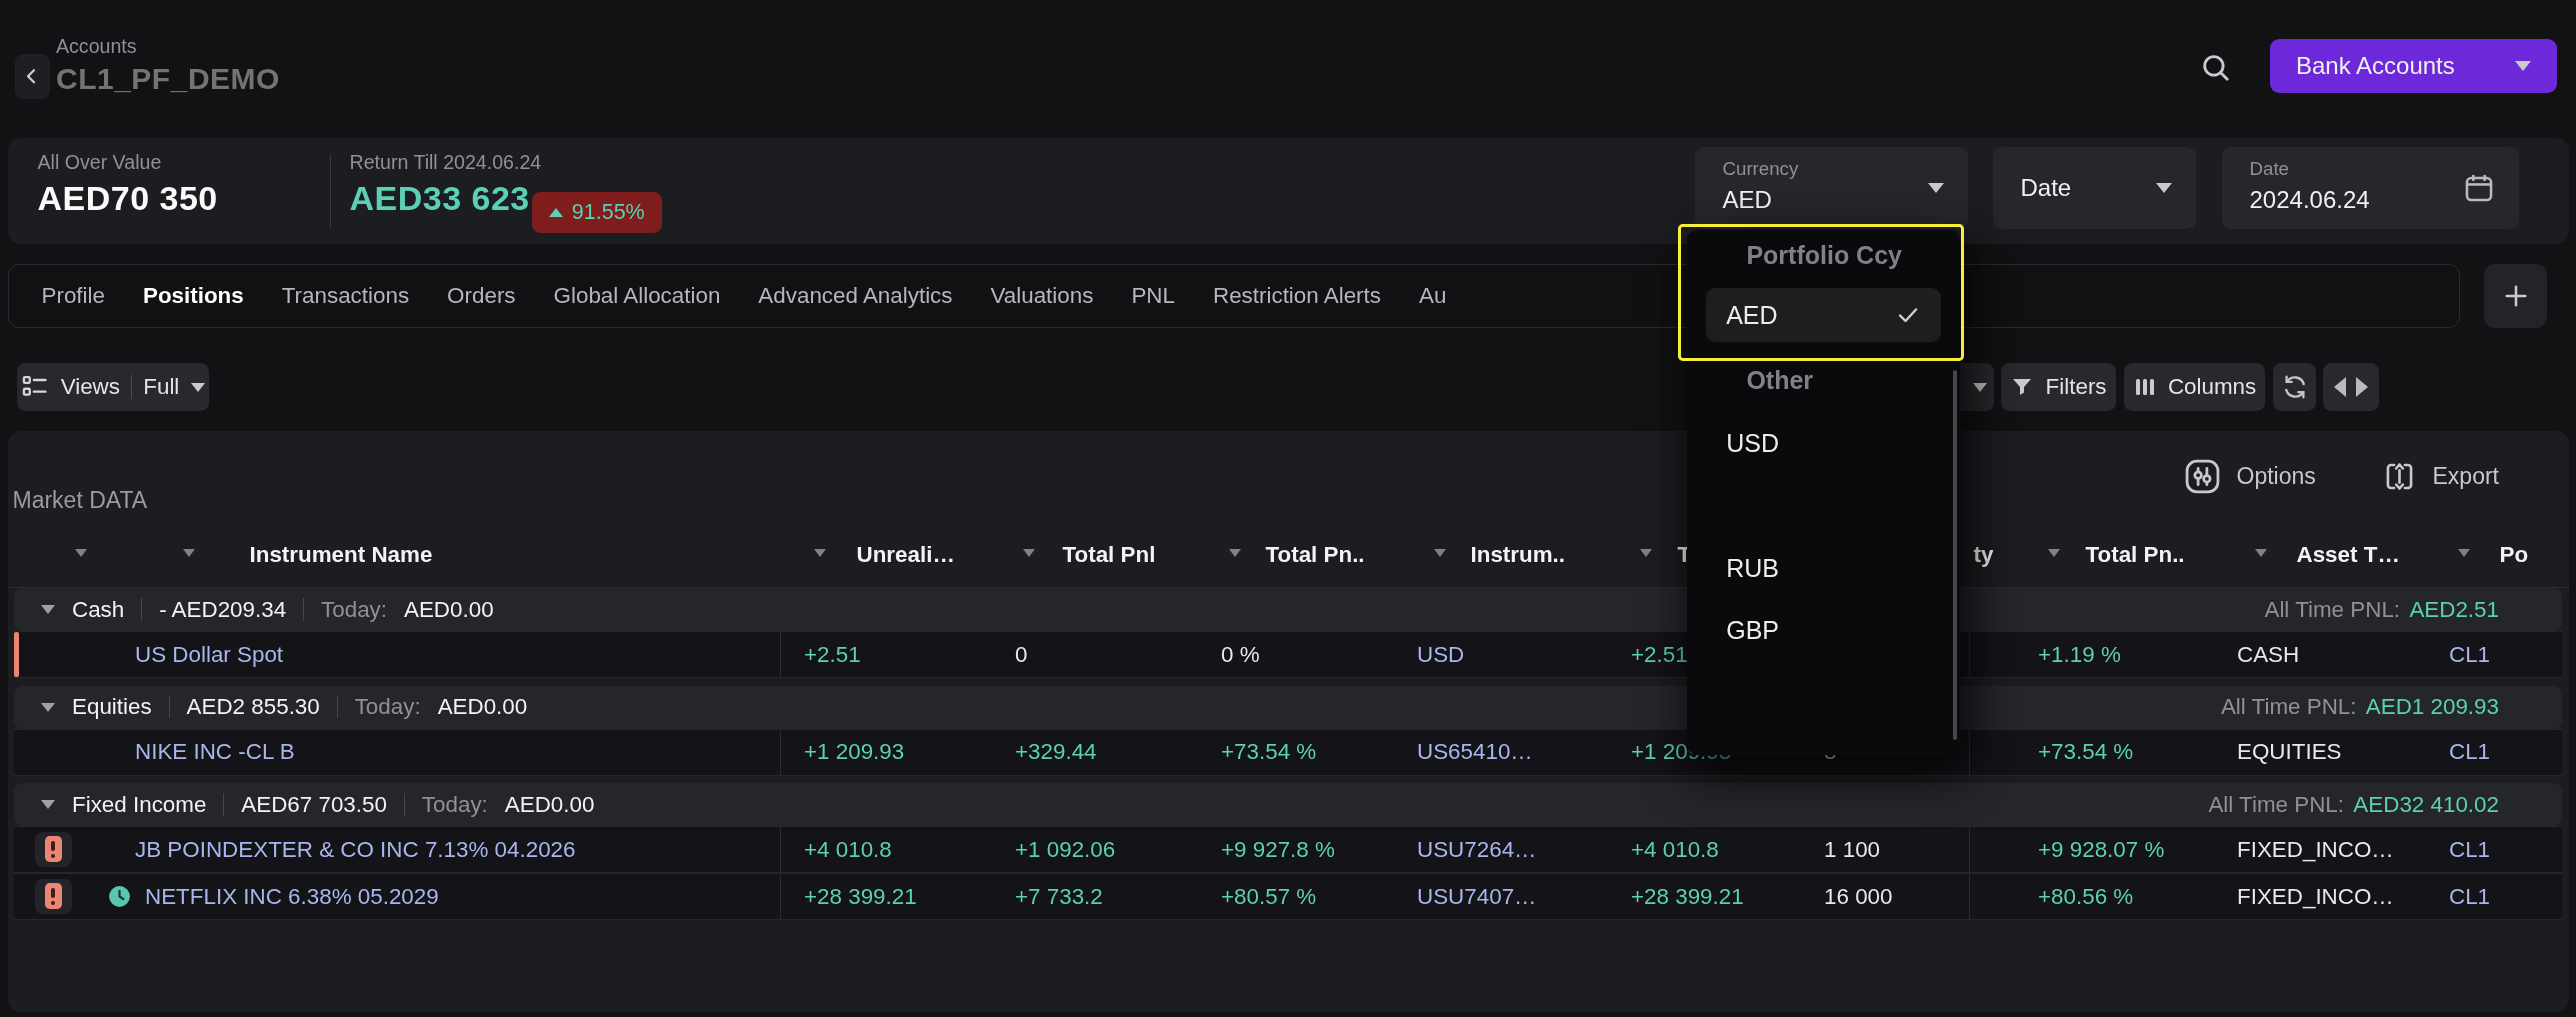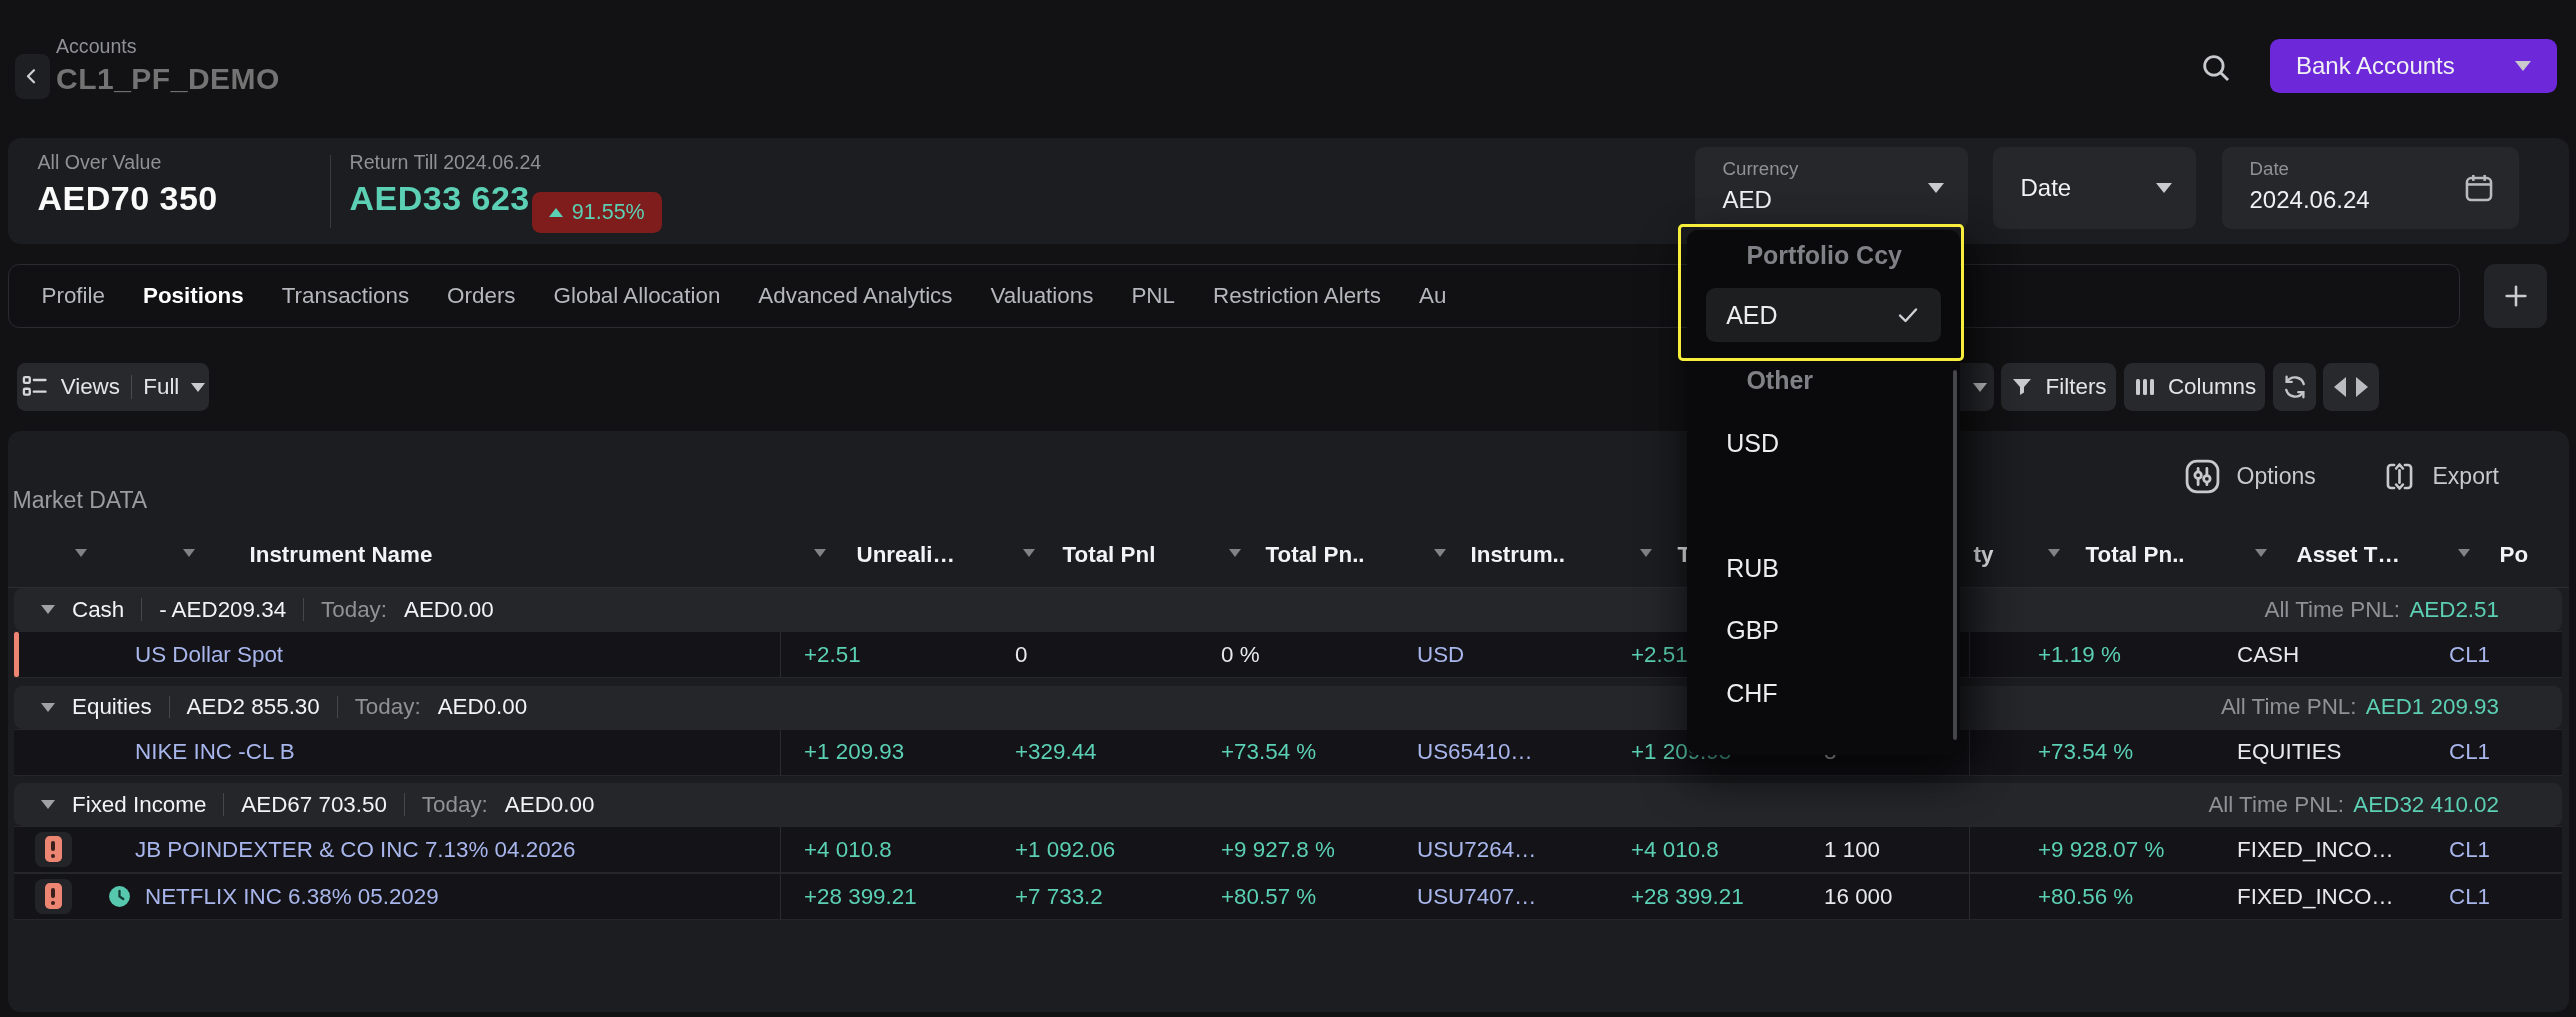--- a/index.html
+++ b/index.html
@@ -396,19 +396,18 @@
       <span>
         <svg width="24" height="24" viewBox="0 0 24 24" fill="none" stroke="#d0d1d4" stroke-width="2.4" stroke-linecap="round" stroke-linejoin="round">
             <polyline points="4,12.5 9.5,18 20,6.5"></polyline>
           </svg>
       </span>
     </div>
     <div class="dd-group" style="top:136px;">Other</div>
     <div class="dd-item" style="top:187px;">USD</div>
     <div class="dd-item" style="top:312px;">RUB</div>
     <div class="dd-item" style="top:374px;">GBP</div>
-    <div class="dd-item" style="top:437px;">CHF</div>
     <div class="dd-scroll"></div>
   </div>
   <div class="abs ccy-highlight"></div>
 
 </div>
 
 
 </body></html>

